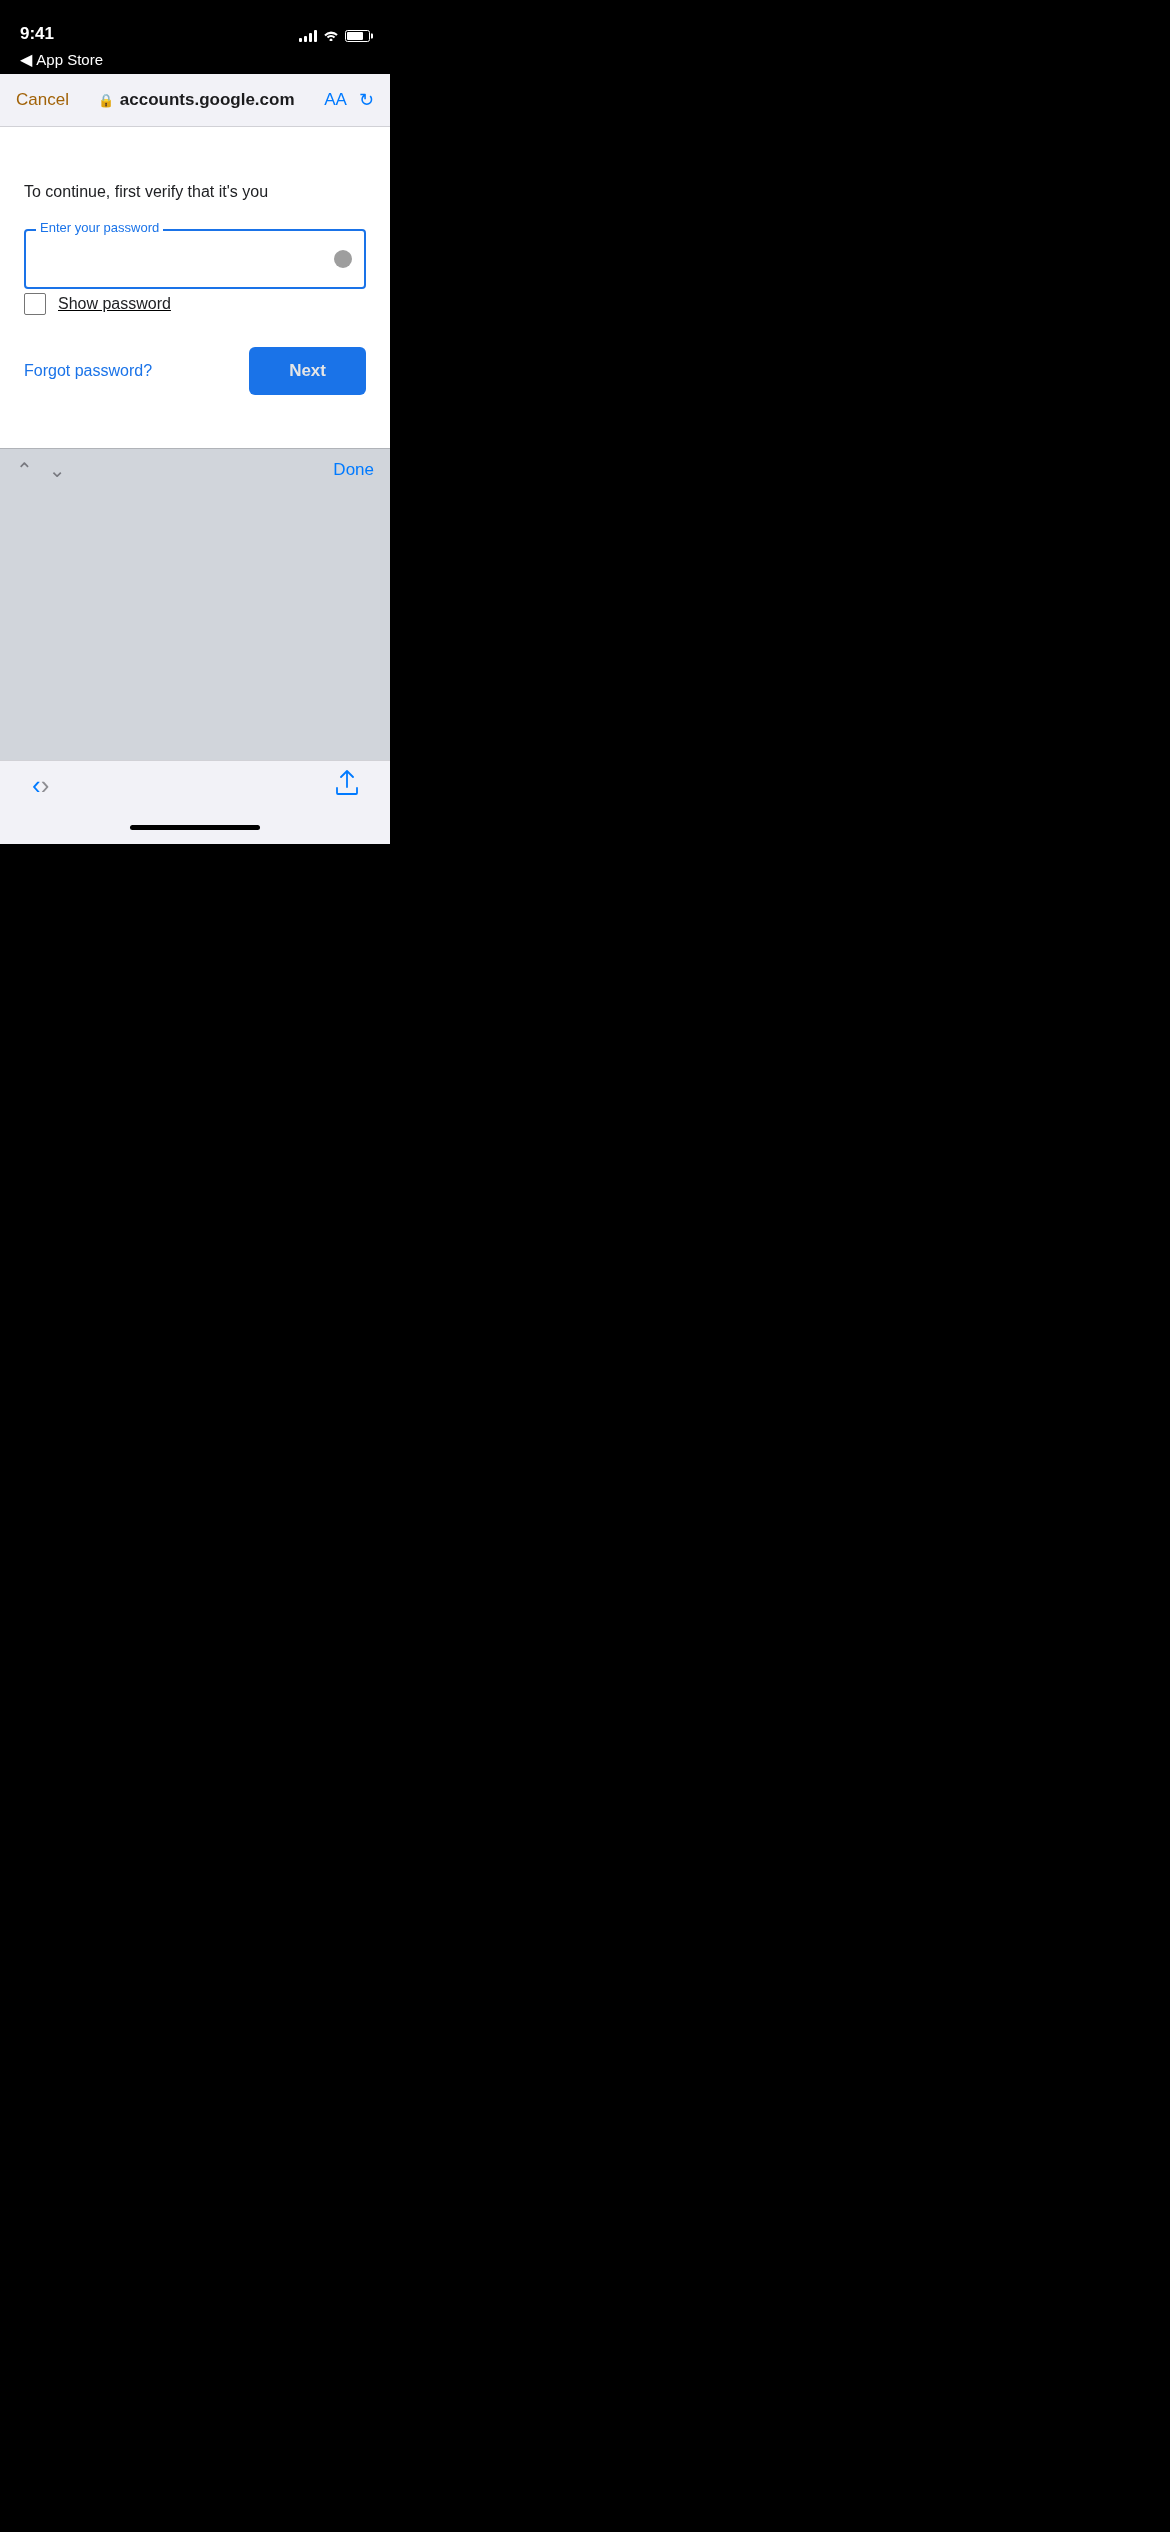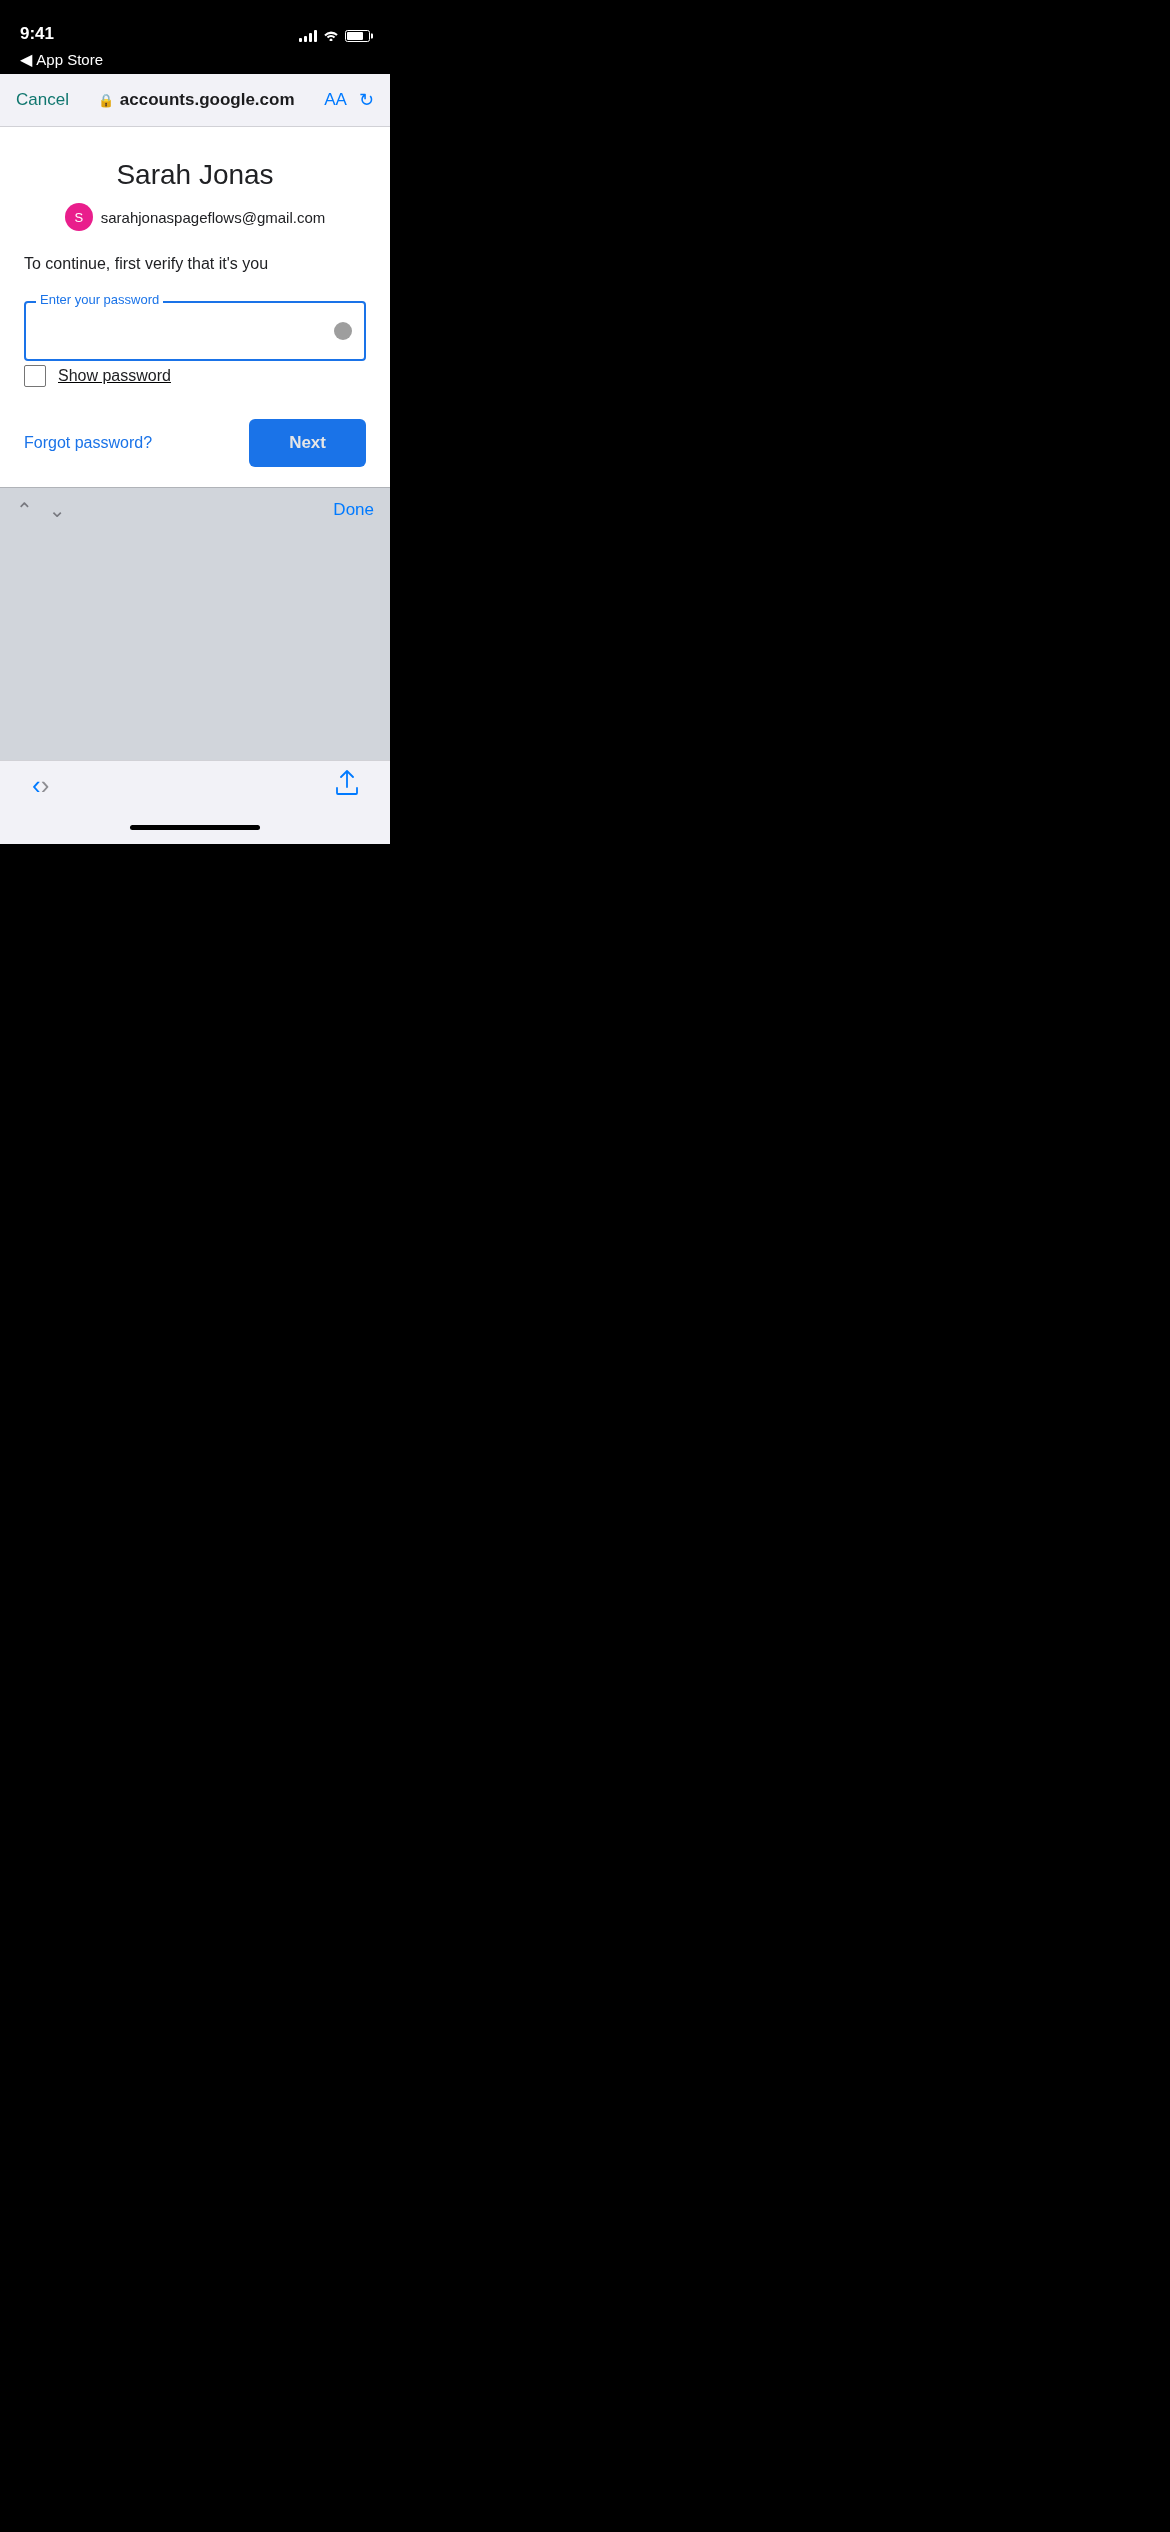--- a/index.html
+++ b/index.html
@@ -102,21 +102,21 @@
     }
     .browser-toolbar {
       height: 52px;
       display: flex;
       align-items: center;
       justify-content: space-between;
       padding: 0 16px;
       background: #f2f2f7;
     }
     .browser-cancel {
-      color: #0f766e;
+      color: #a16207;
       font-size: 17px;
       text-align: center;
     }
     .browser-url-bar {
       display: flex;
       align-items: center;
       gap: 5px;
       flex: 1;
       justify-content: center;
     }
@@ -408,27 +408,20 @@
       <div class="browser-actions">
         <button class="aa-button" style="background:none;border:none;cursor:pointer;">AA</button>
         <button class="refresh-icon" style="background:none;border:none;cursor:pointer;">↻</button>
       </div>
     </div>
   </div>
 
   <div class="main-content">
     <div class="page-content">
 
-      <div class="user-heading">
-        <h1 class="user-name">Sarah Jonas</h1>
-        <div class="user-email-row">
-          <div class="avatar">S</div>
-          <span class="user-email-text">sarahjonaspageflows@gmail.com</span>
-        </div>
-      </div>
 
       <p class="verify-text">To continue, first verify that it's you</p>
 
       <div class="input-container">
         <span class="input-label">Enter your password</span>
         <div class="password-input-wrapper">
           <input type="password" class="password-field" autocomplete="current-password" style="">
           <div class="input-circle"></div>
         </div>
       </div>

